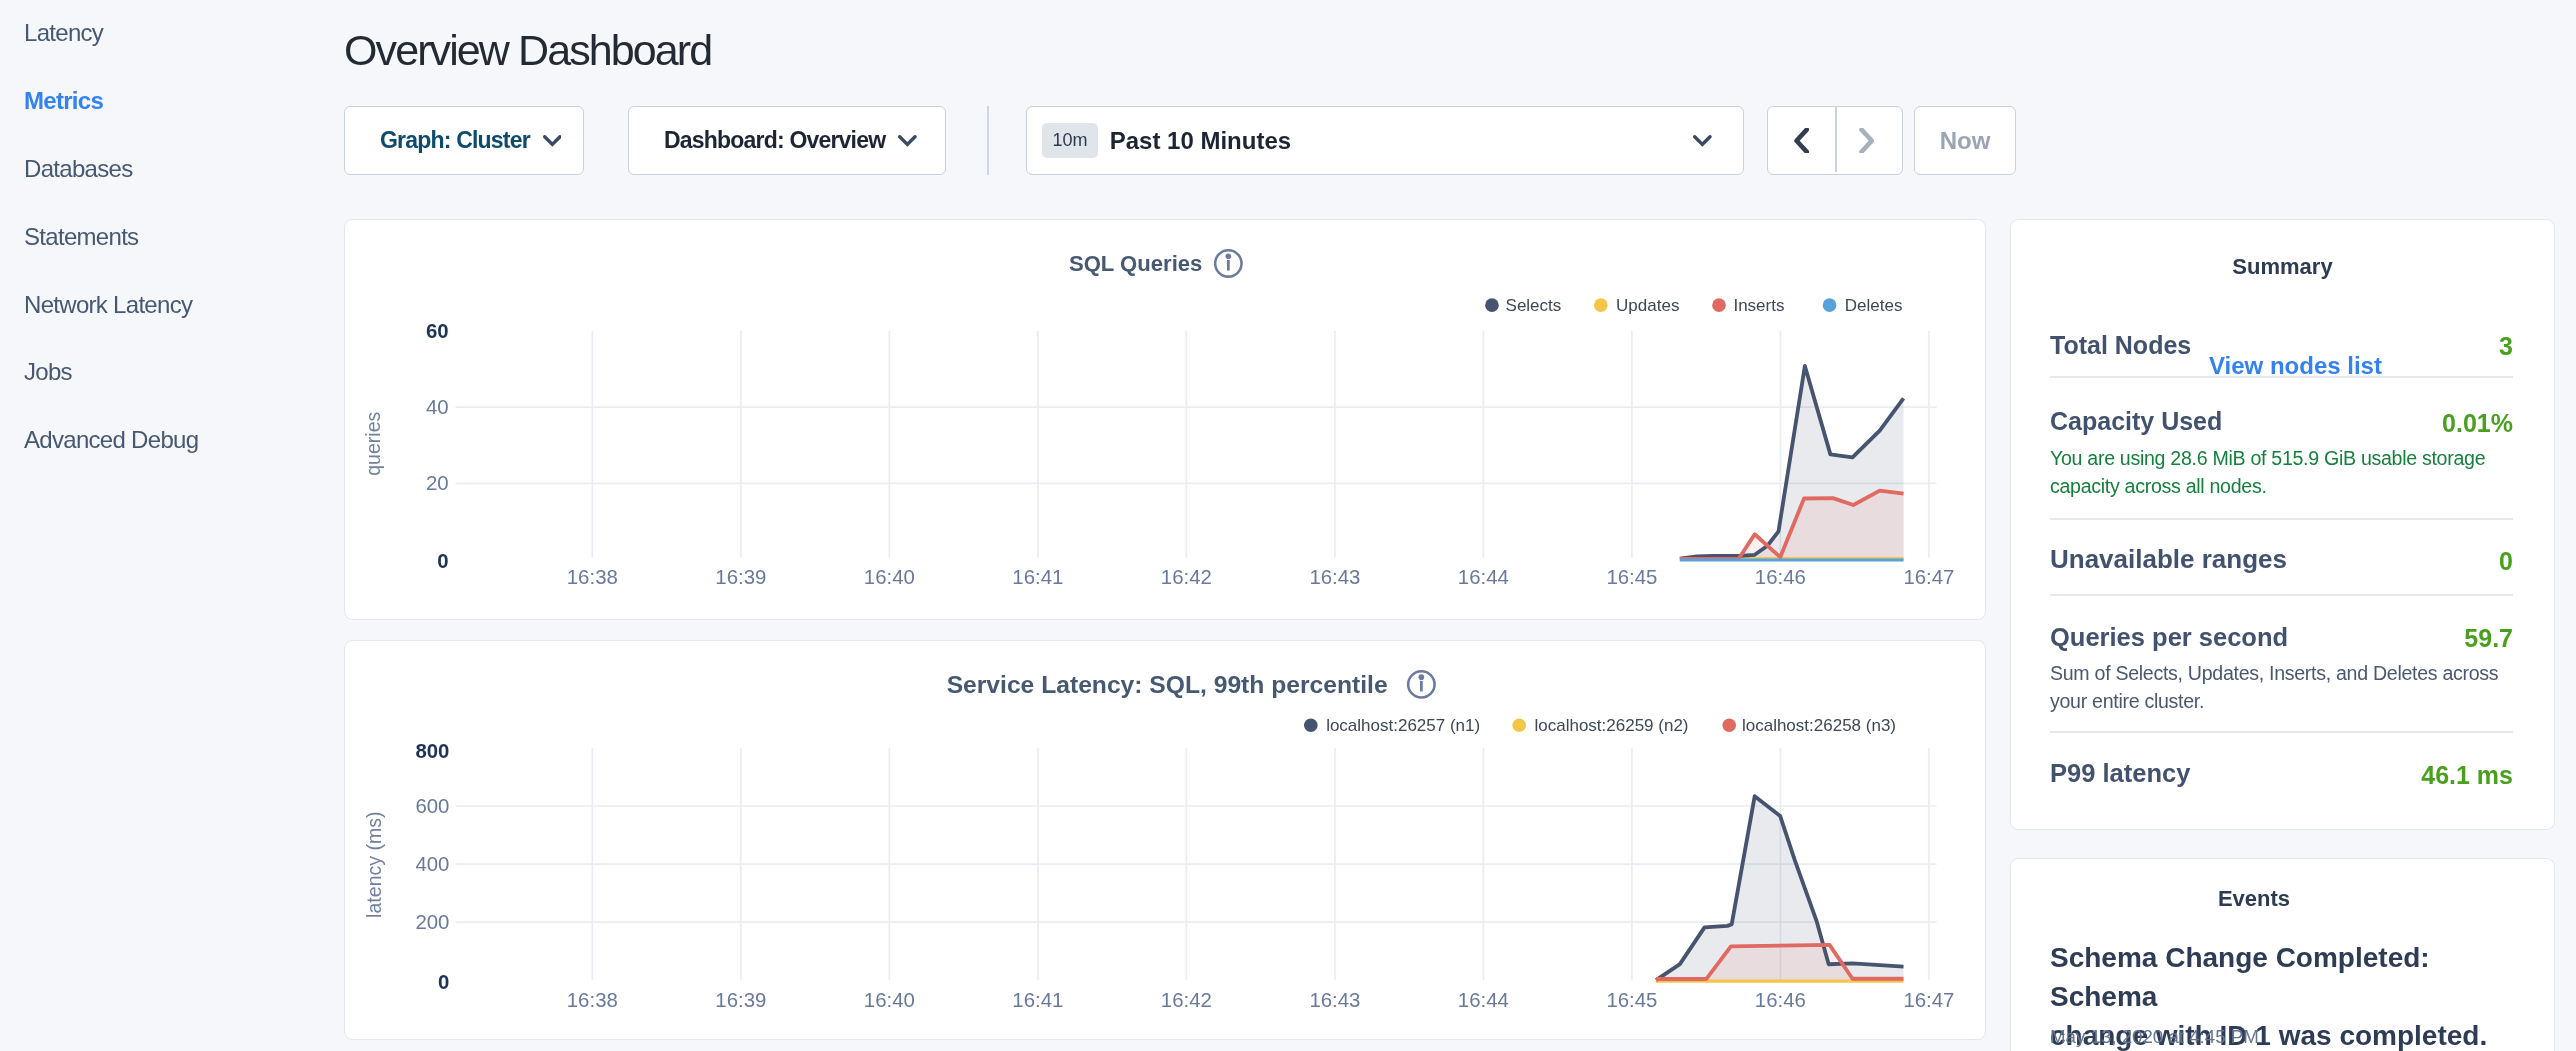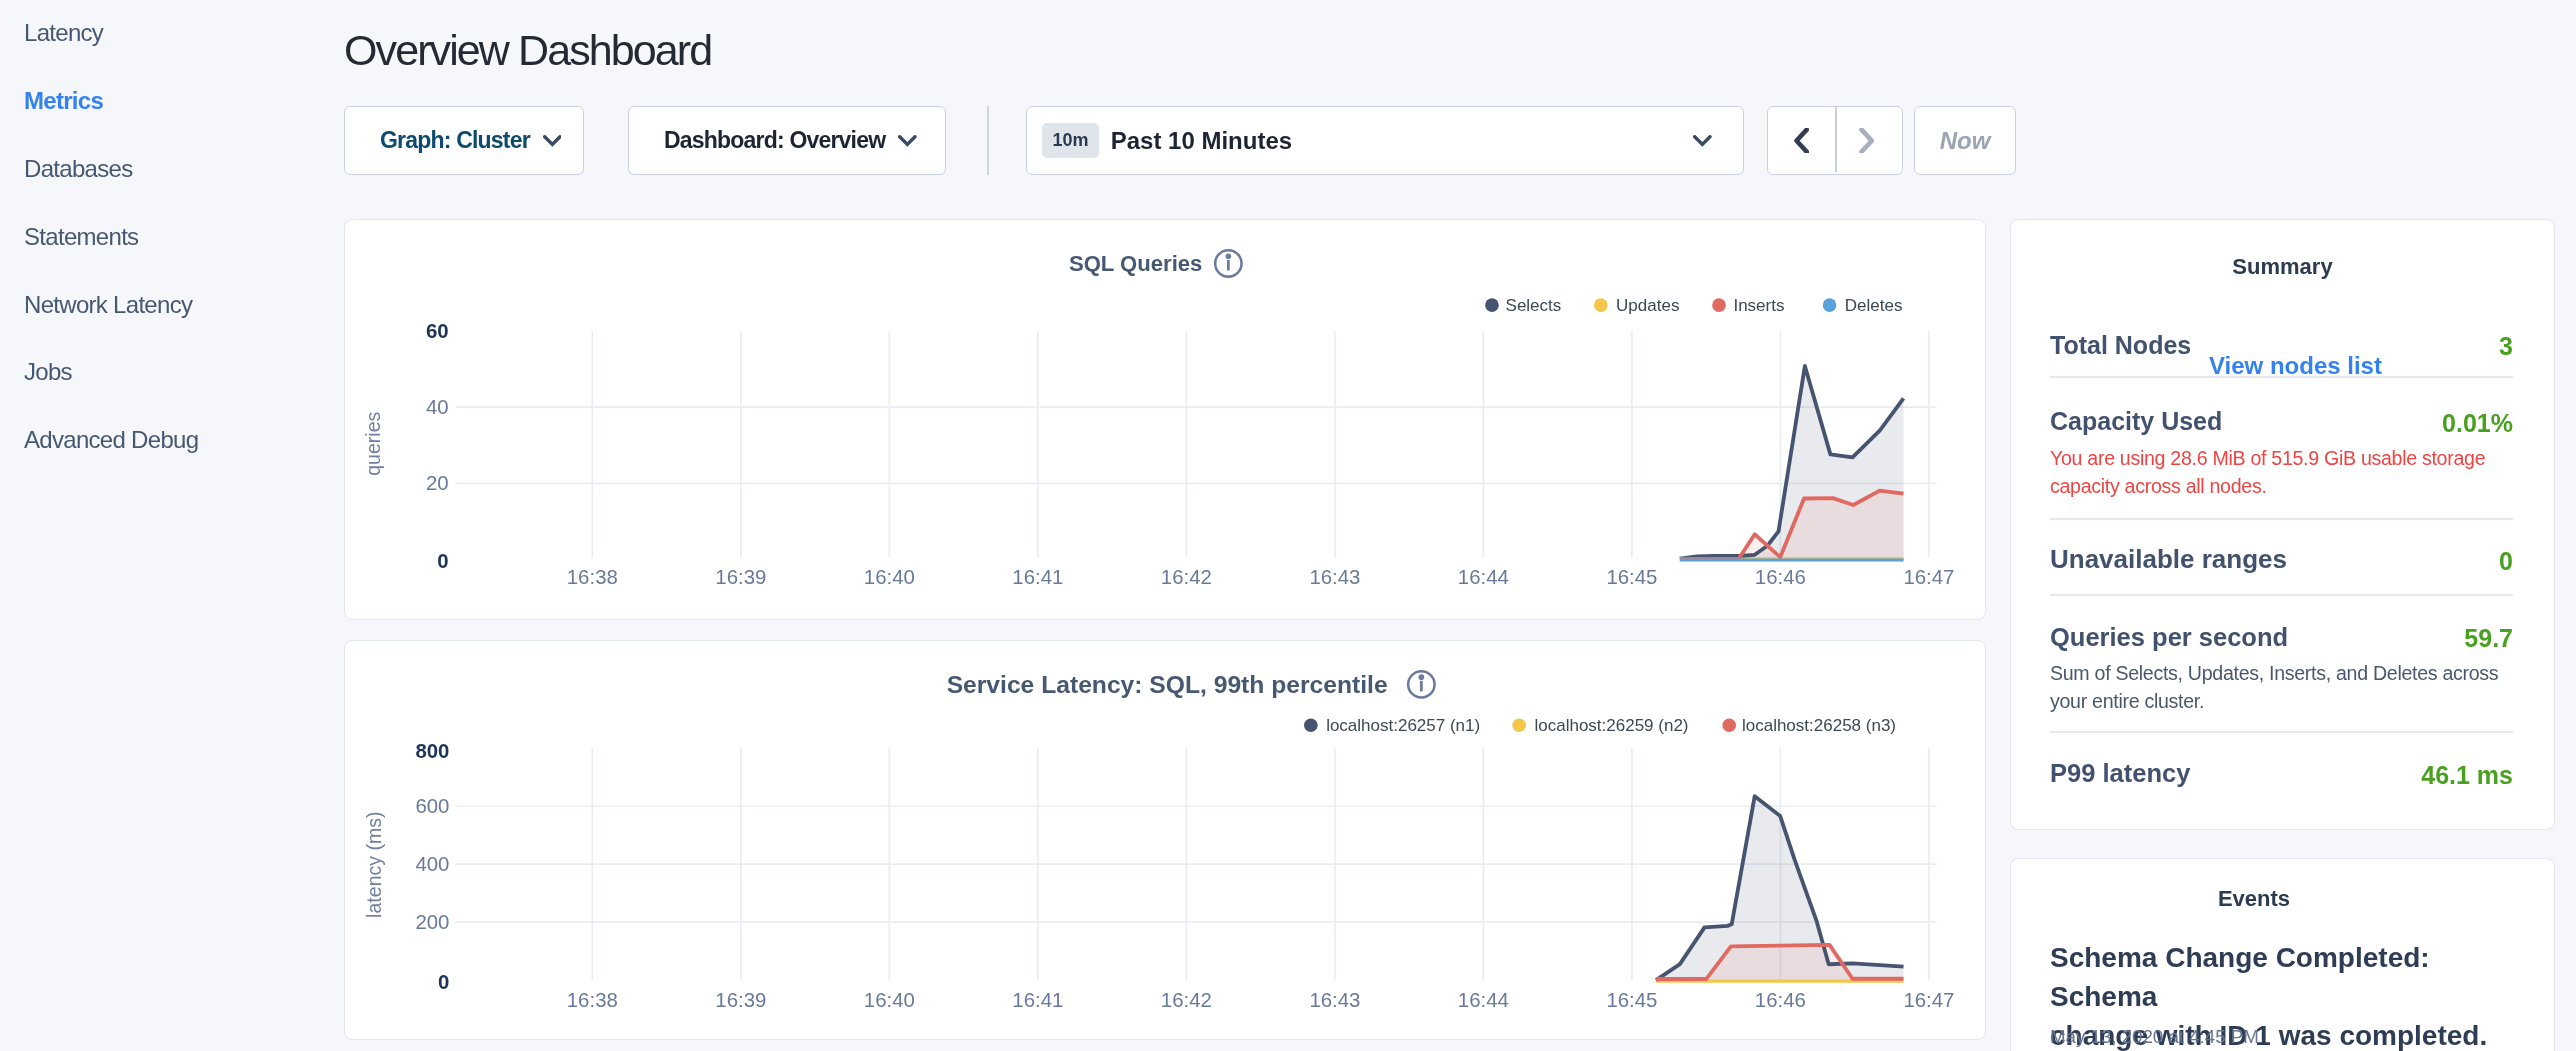--- a/index.html
+++ b/index.html
@@ -31,37 +31,37 @@
     </svg>
 </div>
 <div class="ctrl" style="left:628px; width:318px; height:69px;">
   <span style="margin-left:35px; font-size:23px; font-weight:bold; color:#1d2534; letter-spacing:-0.8px;">Dashboard: Overview</span>
   <svg width="18.7" height="12" style="margin-left:12.8px;" viewBox="0 0 22 14">
       <path d="M2 2 L11 11 L20 2" stroke="#3c4963" stroke-width="4" fill="none" stroke-linecap="round"></path>
     </svg>
 </div>
 <div class="abs" style="left:987px; top:106px; width:1.7px; height:69px; background:#d0d6e0;"></div>
 <div class="ctrl" style="left:1026px; width:718px; height:69px;">
-  <span style="margin-left:15.3px; background:#e0e4eb; border-radius:5.1px; padding:6.8px 10.2px; font-size:18px; font-weight:bold; color:#2c3a52;">10m</span>
+  <span style="margin-left:15.3px; background:#e0e4eb; border-radius:5.1px; padding:6.8px 10.2px; font-size:18px; font-weight:normal; color:#2c3a52;">10m</span>
   <span style="margin-left:12px; font-size:24px; font-weight:bold; color:#1d2534;">Past 10 Minutes</span>
   <svg width="18.7" height="12" style="position:absolute; right:31px;" viewBox="0 0 22 14">
       <path d="M2 2 L11 11 L20 2" stroke="#3c4963" stroke-width="4" fill="none" stroke-linecap="round"></path>
     </svg>
 </div>
 <div class="ctrl" style="left:1767px; width:136px; height:69px;">
   <svg width="15.3" height="25.5" style="position:absolute; left:25.5px;" viewBox="0 0 18 30">
       <path d="M15 2 L3 15 L15 28" stroke="#333c51" stroke-width="5.5" fill="none" stroke-linecap="round" stroke-linejoin="round"></path>
     </svg>
   <div style="position:absolute; left:67px; top:0; width:1.7px; height:65px; background:#c9d1de;"></div>
   <svg width="15.3" height="25.5" style="position:absolute; right:28px;" viewBox="0 0 18 30">
       <path d="M3 2 L15 15 L3 28" stroke="#a9b0bd" stroke-width="5.5" fill="none" stroke-linecap="round" stroke-linejoin="round"></path>
     </svg>
 </div>
 <div class="ctrl" style="left:1914px; width:102px; height:69px; justify-content:center;">
-  <span style="font-size:24px; font-weight:bold; color:#9aa4b4;font-style:italic;">Now</span>
+  <span style="font-size:24px; font-weight:bold; color:#9aa4b4;">Now</span>
 </div>
 
 <div class="card" style="left:344px; top:219px; width:1642px; height:401px;"></div>
 <svg class="abs" style="left:344px; top:219px;" width="1642" height="401" viewBox="0 0 1931 471">
   <g font-family="Liberation Sans, sans-serif">
   <text x="931" y="52" font-size="26" font-weight="bold" fill="#475872" text-anchor="middle" dominant-baseline="central">SQL Queries</text>
   <circle cx="1040" cy="52" r="15.5" fill="none" stroke="#6b7a9e" stroke-width="3"></circle>
   <circle cx="1040" cy="43.5" r="3.3" fill="#6b7a9e"></circle>
   <rect x="1038.4" y="47.8" width="3.2" height="12.5" fill="#6b7a9e"></rect>
 
@@ -181,21 +181,21 @@
 </svg>
 
 <div class="card" style="left:2010px; top:219px; width:545px; height:611px;"></div>
 <div class="abs" style="left:2010px; top:254px; width:545px; text-align:center; font-size:22px; font-weight:bold; color:#2c3a52;">Summary</div>
 <div class="abs" style="left:2050px; top:331px; font-size:25px; font-weight:bold; color:#42526e;">Total Nodes</div>
 <div class="abs" style="left:2209px; top:332px; font-size:24px; font-weight:bold; color:#3382f0;margin-top:20px;">View nodes list</div>
 <div class="abs" style="left:2258px; top:332px; width:255px; text-align:right; font-size:25px; font-weight:bold; color:#49a01f;">3</div>
 <div class="abs" style="left:2050px; top:376px; width:463px; height:1.7px; background:#e5e8ef;"></div>
 <div class="abs" style="left:2050px; top:407px; font-size:25px; font-weight:bold; color:#42526e;">Capacity Used</div>
 <div class="abs" style="left:2258px; top:409px; width:255px; text-align:right; font-size:25px; font-weight:bold; color:#49a01f;">0.01%</div>
-<div class="abs" style="left:2050px; top:444px; width:502px; font-size:19.6px; color:#ef4444; line-height:28px; letter-spacing:-0.3px;">You are using 28.6 MiB of 515.9 GiB usable storage<br>capacity across all nodes.</div>
+<div class="abs" style="left:2050px; top:444px; width:502px; font-size:19.6px; color:#15803d; line-height:28px; letter-spacing:-0.3px;">You are using 28.6 MiB of 515.9 GiB usable storage<br>capacity across all nodes.</div>
 <div class="abs" style="left:2050px; top:518px; width:463px; height:1.7px; background:#e5e8ef;"></div>
 <div class="abs" style="left:2050px; top:544px; font-size:26px; font-weight:bold; color:#42526e;">Unavailable ranges</div>
 <div class="abs" style="left:2258px; top:547px; width:255px; text-align:right; font-size:25px; font-weight:bold; color:#49a01f;">0</div>
 <div class="abs" style="left:2050px; top:594px; width:463px; height:1.7px; background:#e5e8ef;"></div>
 <div class="abs" style="left:2050px; top:623px; font-size:25.5px; font-weight:bold; color:#42526e;">Queries per second</div>
 <div class="abs" style="left:2258px; top:624px; width:255px; text-align:right; font-size:25px; font-weight:bold; color:#49a01f;">59.7</div>
 <div class="abs" style="left:2050px; top:659px; width:502px; font-size:19.6px; color:#4a586f; line-height:28px; letter-spacing:-0.3px;">Sum of Selects, Updates, Inserts, and Deletes across<br>your entire cluster.</div>
 <div class="abs" style="left:2050px; top:731px; width:463px; height:1.7px; background:#e5e8ef;"></div>
 <div class="abs" style="left:2050px; top:759px; font-size:25.5px; font-weight:bold; color:#42526e;">P99 latency</div>
 <div class="abs" style="left:2258px; top:761px; width:255px; text-align:right; font-size:25px; font-weight:bold; color:#49a01f;">46.1 ms</div>

